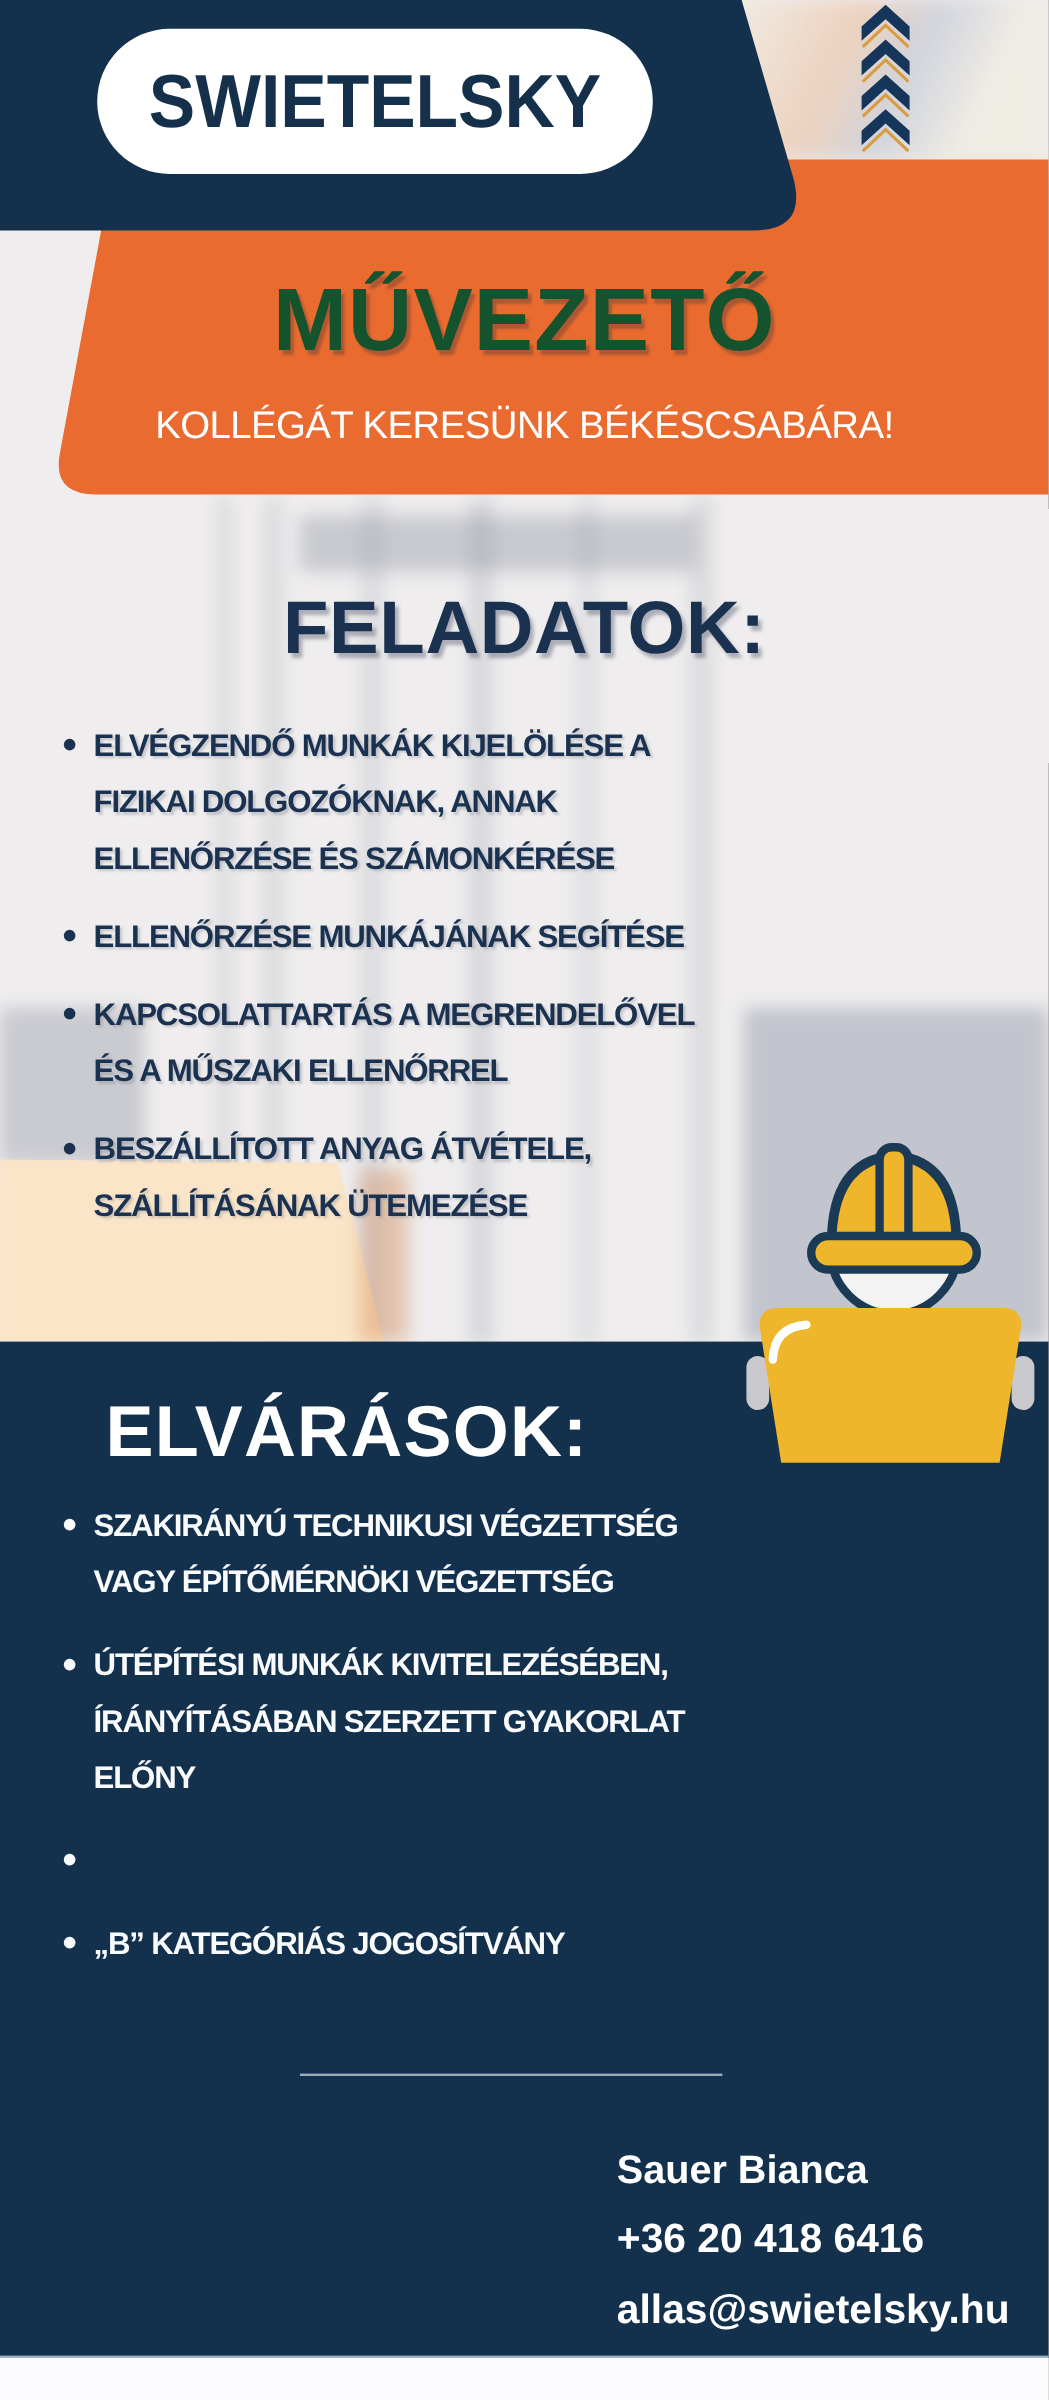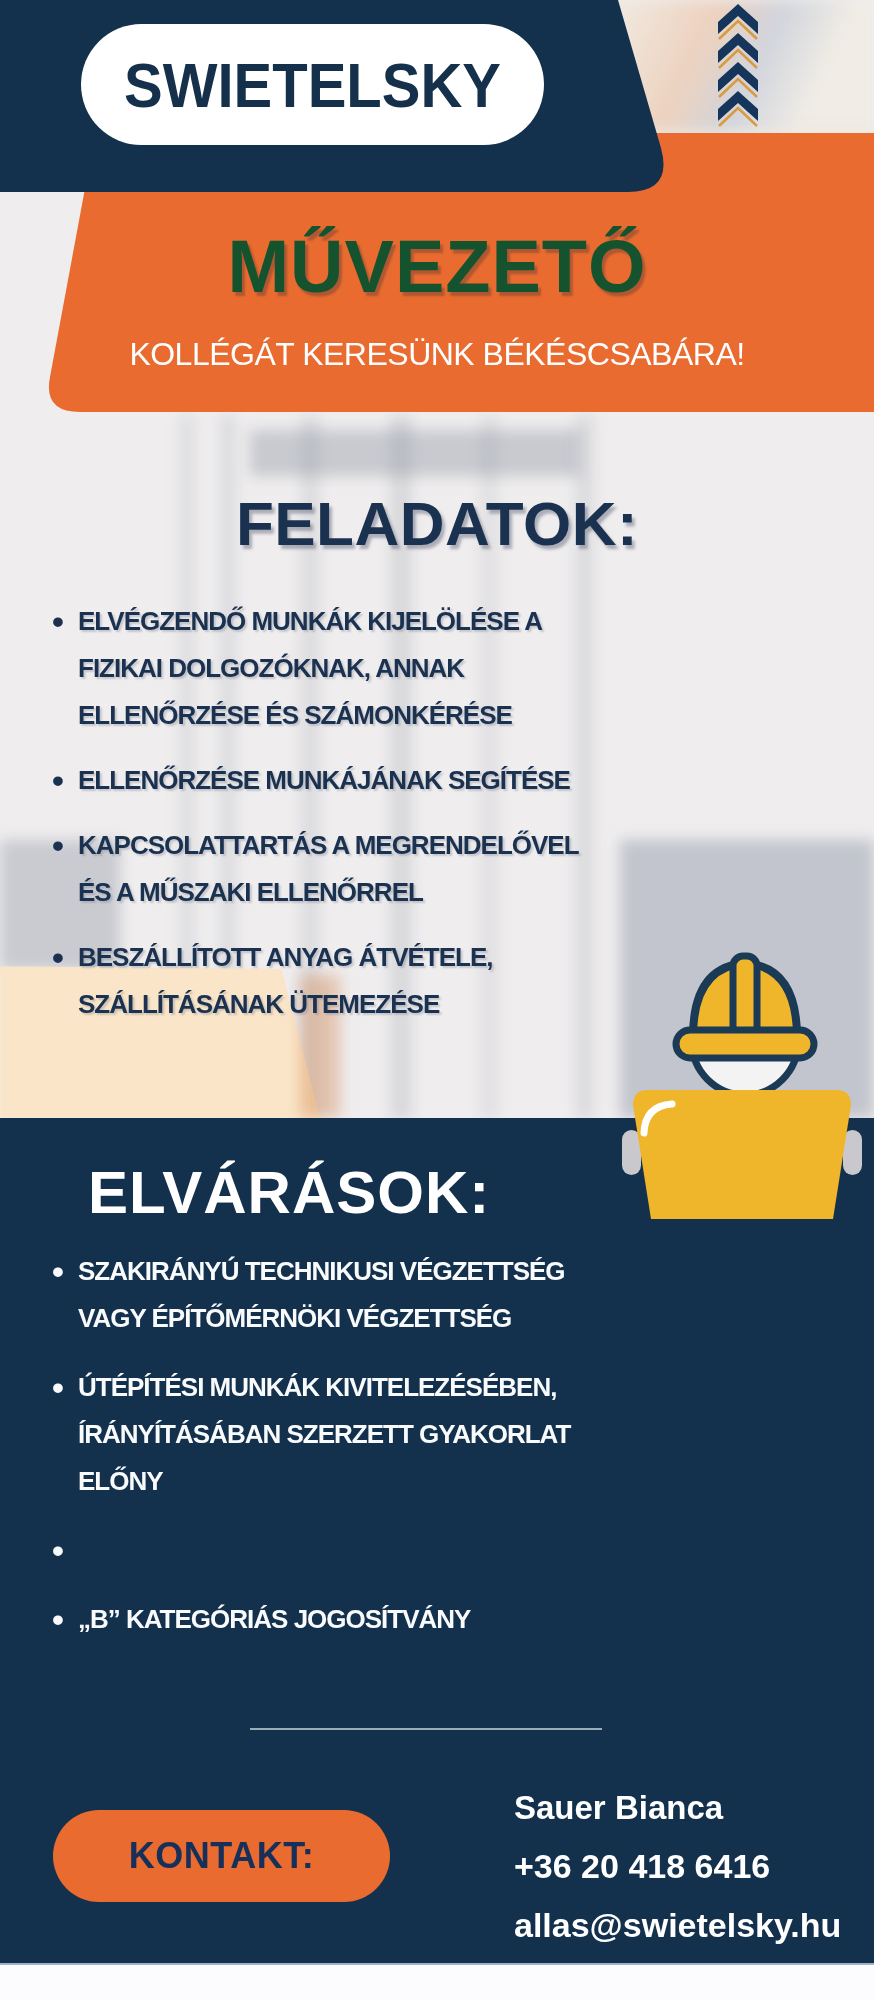--- a/index.html
+++ b/index.html
@@ -184,21 +184,20 @@
       <span class="bullet-dot">•</span>
     </div>
     <div class="item">
       <span class="bullet-dot">•</span>
       <span class="item-text">„B” KATEGÓRIÁS JOGOSÍTVÁNY</span>
     </div>
   </div>
 
   <div class="divider"></div>
 
-  <button class="kontakt-pill">KONTAKT:</button>
   <div class="contact-block">
     <span class="contact-line contact-name">Sauer Bianca</span>
     <span class="contact-line">+36 20 418 6416</span>
     <span class="contact-line">allas@swietelsky.hu</span>
   </div>
 
   <div class="bottom-strip"></div>
 
   <svg class="worker-svg" width="264" height="300" viewBox="0 0 264 300">
     <circle cx="135" cy="97" r="53" fill="#f4f3f4" stroke="#1b3a55" stroke-width="7"></circle>

